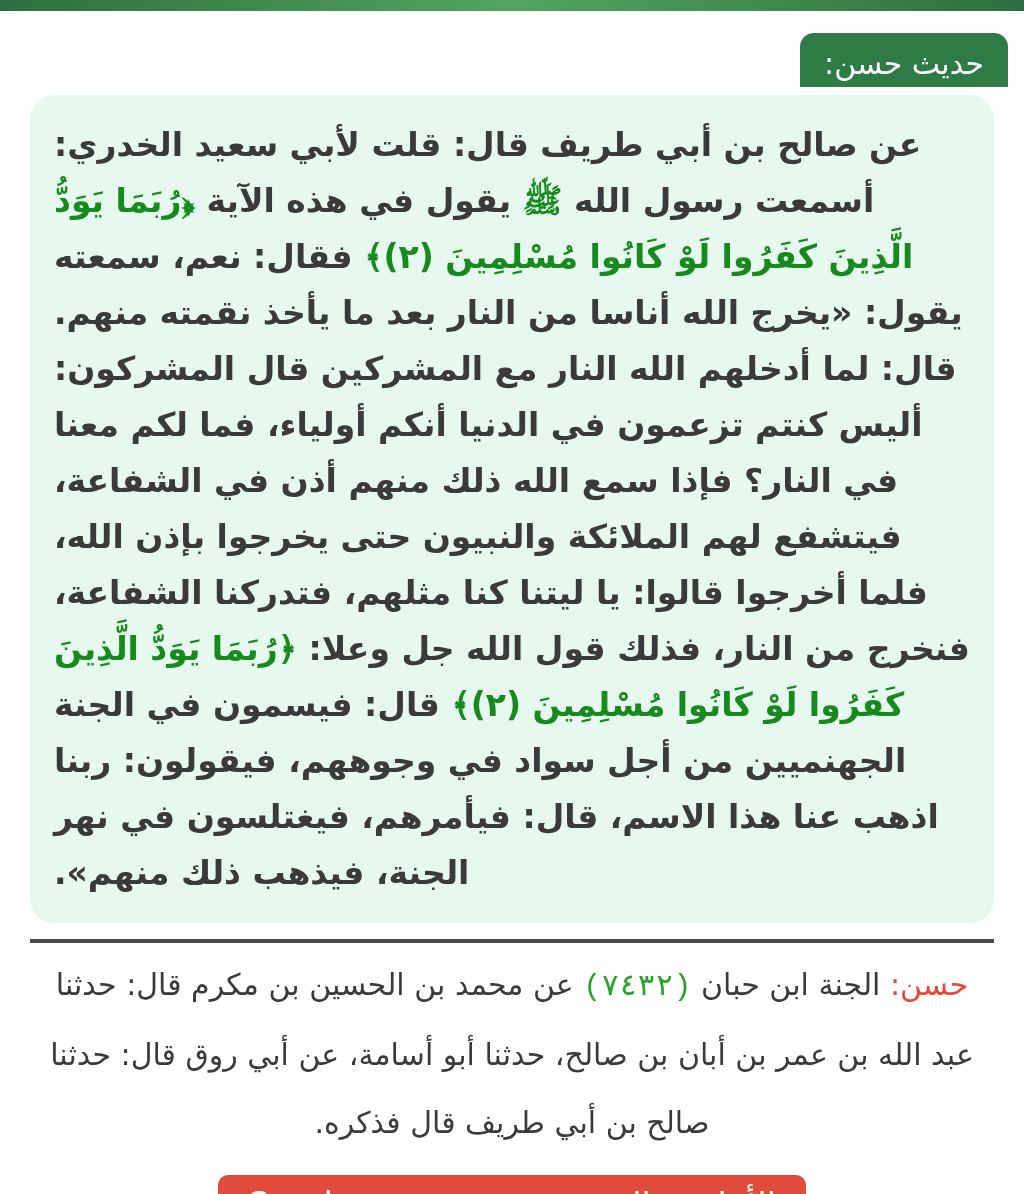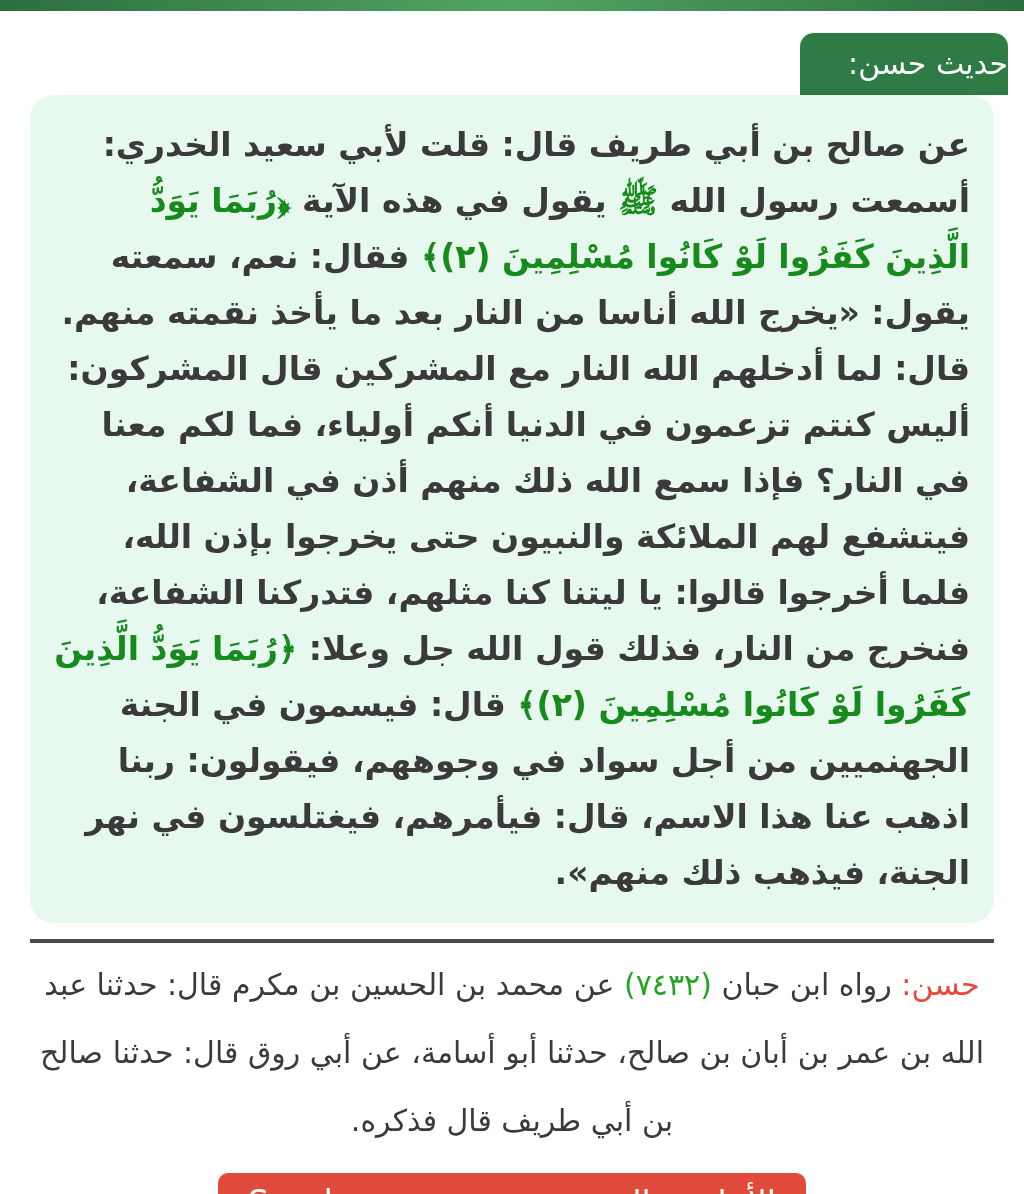--- a/index.html
+++ b/index.html
@@ -26,49 +26,49 @@
   .topbar{
     width:100%;
     height:11px;
     background:linear-gradient(90deg,var(--bar-green-dark) 0%,var(--bar-green-light) 50%,var(--bar-green-dark) 100%);
   }
   .header-badge{
     position:absolute;
     top:33px;
     right:16px;
     width:208px;
-    height:62px;
+    height:54px;
     background:var(--badge-green);
     border-radius:14px 14px 0 0;
     color:#ffffff;
     font-size:30px;
     line-height:62px;
-    text-align:right;
+    text-align:center;
   }
   .hadith-box{
     margin:84px 30px 0 30px;
     min-height:775px;
     background:var(--box-mint);
     border-radius:24px;
     padding:22px 24px;
     display:flex;
     align-items:center;
   }
   .hadith-text{
     width:100%;
-    text-align:right;
+    text-align:left;
     font-size:33px;
     line-height:56px;
     font-weight:bold;
     color:var(--text-dark);
   }
   .seg-quran{color:var(--quran-green);}
   .seg-sws{color:var(--quran-green);}
   .seg-grade{color:var(--grade-red);font-weight:normal;}
-  .seg-number{color:var(--number-green);}
+  .seg-number{color:var(--number-green);font-family:Liberation Mono, monospace;}
   .separator{
     border:none;
     border-top:4px solid var(--separator-gray);
     margin:16px 30px 0 30px;
   }
   .grading-text{
     margin:8px 30px 0 30px;
     text-align:center;
     font-size:30px;
     line-height:68px;
@@ -93,15 +93,15 @@
 <div class="topbar"></div>
 
 <div class="header-badge">حديث حسن:</div>
 
 <div class="hadith-box">
   <p class="hadith-text"><span class="seg-text">عن صالح بن أبي طريف قال: قلت لأبي سعيد الخدري: أسمعت رسول الله </span><span class="seg-sws">ﷺ</span><span class="seg-text"> يقول في هذه الآية </span><span class="seg-quran">﴿رُبَمَا يَوَدُّ الَّذِينَ كَفَرُوا لَوْ كَانُوا مُسْلِمِينَ (٢)﴾</span><span class="seg-text"> فقال: نعم، سمعته يقول: «يخرج الله أناسا من النار بعد ما يأخذ نقمته منهم. قال: لما أدخلهم الله النار مع المشركين قال المشركون: أليس كنتم تزعمون في الدنيا أنكم أولياء، فما لكم معنا في النار؟ فإذا سمع الله ذلك منهم أذن في الشفاعة، فيتشفع لهم الملائكة والنبيون حتى يخرجوا بإذن الله، فلما أخرجوا قالوا: يا ليتنا كنا مثلهم، فتدركنا الشفاعة، فنخرج من النار، فذلك قول الله جل وعلا: </span><span class="seg-quran">﴿رُبَمَا يَوَدُّ الَّذِينَ كَفَرُوا لَوْ كَانُوا مُسْلِمِينَ (٢)﴾</span><span class="seg-text"> قال: فيسمون في الجنة الجهنميين من أجل سواد في وجوههم، فيقولون: ربنا اذهب عنا هذا الاسم، قال: فيأمرهم، فيغتلسون في نهر الجنة، فيذهب ذلك منهم».</span></p>
 </div>
 
 <hr class="separator">
 
-<p class="grading-text"><span class="seg-grade">حسن:</span><span class="seg-text"> رواه ابن حبان </span><span class="seg-number">(٧٤٣٢)</span><span class="seg-text"> عن محمد بن الحسين بن مكرم قال: حدثنا عبد الله بن عمر بن أبان بن صالح، حدثنا أبو أسامة، عن أبي روق قال: حدثنا صالح بن أبي طريف قال فذكره.</span></p>
+<p class="grading-text"><span class="seg-grade">حسن:</span><span class="seg-text"> الجنة ابن حبان </span><span class="seg-number">(٧٤٣٢)</span><span class="seg-text"> عن محمد بن الحسين بن مكرم قال: حدثنا عبد الله بن عمر بن أبان بن صالح، حدثنا أبو أسامة، عن أبي روق قال: حدثنا صالح بن أبي طريف قال فذكره.</span></p>
 
 <div class="footer-badge">الأحاديث الصحيحة Surahquran.com</div>
 
 </body></html>

